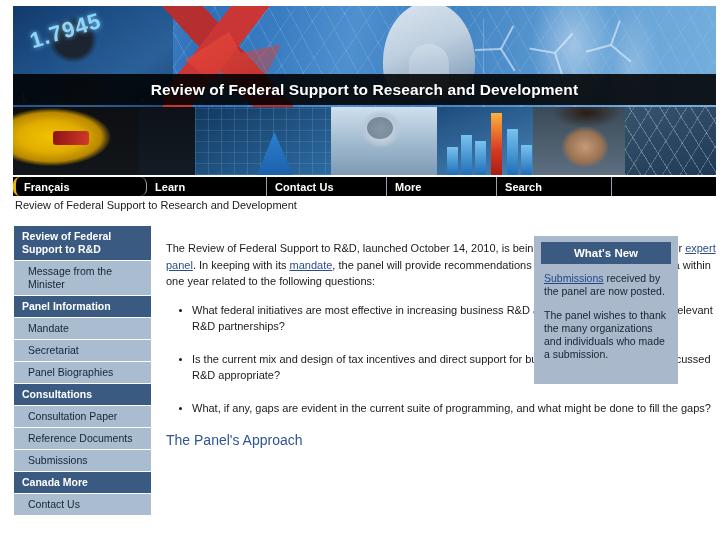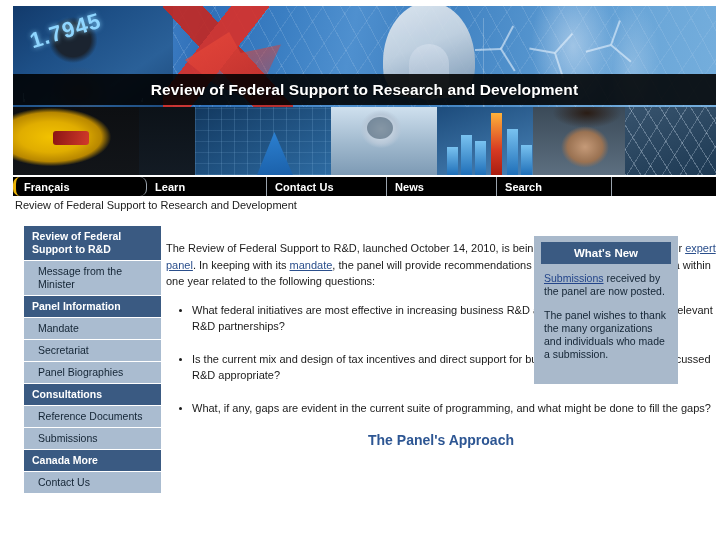--- a/index.html
+++ b/index.html
@@ -297,21 +297,21 @@
     position: absolute;
     left: 15px;
     top: 199px;
     font-size: 11px;
     color: #1a1a1a;
   }
 
   
   .sidebar {
     position: absolute;
-    left: 24px;
+    left: 14px;
     top: 226px;
     width: 137px;
   }
   .side-head {
     background: #3a5a82;
     color: #ffffff;
     font-size: 10.5px;
     font-weight: bold;
     padding: 4px 6px 4px 8px;
     line-height: 13px;
@@ -344,23 +344,22 @@
     margin: 8px 0 0 0;
     padding-left: 26px;
     list-style: disc;
   }
   ul.qs li { margin-bottom: 16px; line-height: 16.5px; }
   ul.qs li::marker { font-size: 10px; }
 
   h2.section {
     color: #2d5693;
     font-size: 14px;
-    font-weight: bold;
+    font-weight: normal;
     margin: 12px 0 10px 0;
-    text-align: center;
   }
   ul.acts {
     margin: 10px 0 0 0;
     padding-left: 40px;
     list-style: disc;
   }
   ul.acts li { margin-bottom: 7px; }
 
   
   .whatsnew {
@@ -432,35 +431,36 @@
       </div>
       <div class="lb-face"></div>
       <div class="lb-web"></div>
     </div>
   </div>
 
   <div class="navbar">
     <div class="nav-item w1">Français</div>
     <div class="nav-item w2">Learn</div>
     <div class="nav-item w3">Contact Us</div>
-    <div class="nav-item w4">News</div>
+    <div class="nav-item w4">More</div>
     <div class="nav-item w5">Search</div>
     <div class="nav-item wlast"></div>
   </div>
 
   <div class="breadcrumb">Review of Federal Support to Research and Development</div>
 
   <div class="sidebar">
     <div class="side-head">Review of Federal Support to R&amp;D</div>
     <div class="side-link">Message from the Minister</div>
     <div class="side-head">Panel Information</div>
     <div class="side-link">Mandate</div>
     <div class="side-link">Secretariat</div>
     <div class="side-link">Panel Biographies</div>
     <div class="side-head">Consultations</div>
+    <div class="side-link">Consultation Paper</div>
     <div class="side-link">Reference Documents</div>
     <div class="side-link">Submissions</div>
     <div class="side-head">Canada More</div>
     <div class="side-link">Contact Us</div>
   </div>
 
   <div class="main">
     <p><span>The Review of Federal Support to R&amp;D, launched October 14, 2010, is being undertaken by a six-member </span><a href="#">expert panel</a><span>. In keeping with its </span><a href="#">mandate</a><span>, the panel will provide recommendations to the Government of Canada within one year related to the following questions:</span></p>
 
     <ul class="qs">

